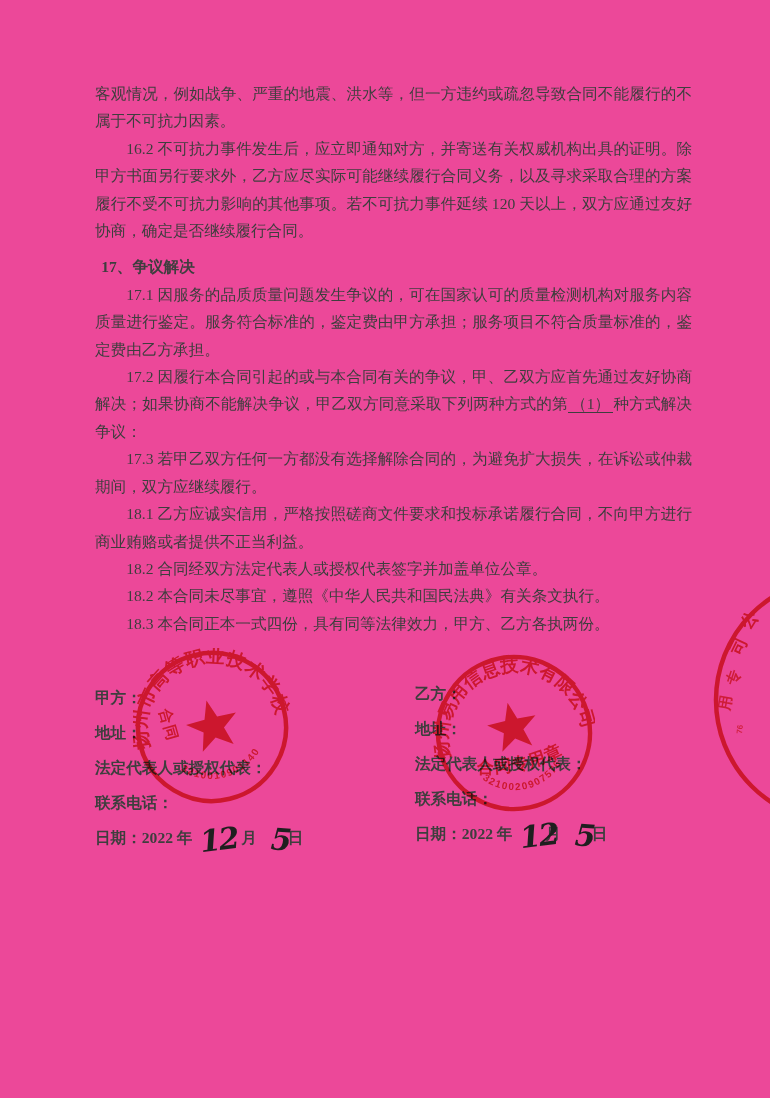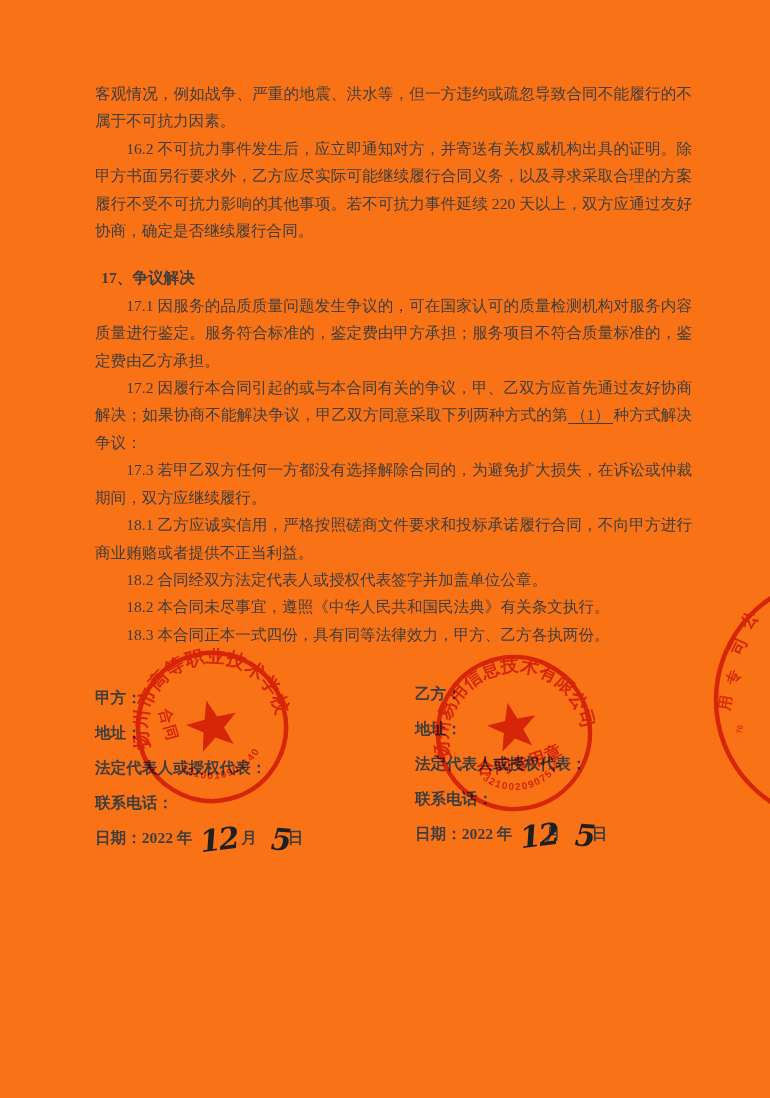--- a/index.html
+++ b/index.html
@@ -1,44 +1,44 @@
 <!DOCTYPE html>
 <html><head>
 <meta charset="utf-8">
 <style>
   html,body{margin:0;padding:0;background:#e8e8e8;}
-  .page{position:relative;width:770px;height:1098px;background:#f97316;overflow:hidden;
+  .page{position:relative;width:770px;height:1098px;background:#ec4899;overflow:hidden;
         font-family:"Liberation Serif",serif;color:#3b3b3b;}
   .content{position:absolute;left:95px;top:80px;width:597px;font-size:15.6px;
            line-height:27.4px;text-align:justify;text-justify:inter-character;
            word-break:break-all;color:#3e3e3e;}
   .content p{margin:0;text-indent:2em;}
   .content p.cont{text-indent:0;}
-  .content .sec{font-weight:bold;text-indent:0.4em;margin-top:20px;}
+  .content .sec{font-weight:bold;text-indent:0.4em;margin-top:9px;}
   .u{border-bottom:1.3px solid #3e3e3e;padding:0 3px;}
   .sig{position:absolute;width:310px;font-size:15.6px;color:#3e3e3e;font-weight:bold;}
   .sig-a{left:95px;top:688px;}
   .sig-b{left:415px;top:684px;}
   .sig .row{height:26px;margin-bottom:9px;white-space:nowrap;overflow:visible;}
   .hw{font-family:"DejaVu Serif",serif;font-style:italic;font-size:30px;color:#1f1f1f;
       display:inline-block;transform:rotate(-7deg);vertical-align:-7px;
       letter-spacing:-2px;margin:0 3px 0 8px;line-height:0;}
   .hw.day{transform:rotate(4deg);margin-left:14px;margin-right:-2px;}
   .sig-b .hw.month{margin-right:-13px;}
   .seal{position:absolute;mix-blend-mode:multiply;opacity:0.92;}
   .seal text{font-family:"Liberation Sans",sans-serif;font-weight:bold;}
 </style>
 </head>
 <body>
 
 <div class="page">
 
   <div class="content">
     <p class="cont">客观情况，例如战争、严重的地震、洪水等，但一方违约或疏忽导致合同不能履行的不属于不可抗力因素。</p>
-    <p>16.2 不可抗力事件发生后，应立即通知对方，并寄送有关权威机构出具的证明。除甲方书面另行要求外，乙方应尽实际可能继续履行合同义务，以及寻求采取合理的方案履行不受不可抗力影响的其他事项。若不可抗力事件延续 220 天以上，双方应通过友好协商，确定是否继续履行合同。</p>
+    <p>16.2 不可抗力事件发生后，应立即通知对方，并寄送有关权威机构出具的证明。除甲方书面另行要求外，乙方应尽实际可能继续履行合同义务，以及寻求采取合理的方案履行不受不可抗力影响的其他事项。若不可抗力事件延续 120 天以上，双方应通过友好协商，确定是否继续履行合同。</p>
     <p class="sec">17、争议解决</p>
     <p>17.1 因服务的品质质量问题发生争议的，可在国家认可的质量检测机构对服务内容质量进行鉴定。服务符合标准的，鉴定费由甲方承担；服务项目不符合质量标准的，鉴定费由乙方承担。</p>
     <p><span>17.2 因履行本合同引起的或与本合同有关的争议，甲、乙双方应首先通过友好协商解决；如果协商不能解决争议，甲乙双方同意采取下列两种方式的第</span><span class="u">（1）</span><span>种方式解决争议：</span></p>
     <p>17.3 若甲乙双方任何一方都没有选择解除合同的，为避免扩大损失，在诉讼或仲裁期间，双方应继续履行。</p>
     <p>18.1 乙方应诚实信用，严格按照磋商文件要求和投标承诺履行合同，不向甲方进行商业贿赂或者提供不正当利益。</p>
     <p>18.2 合同经双方法定代表人或授权代表签字并加盖单位公章。</p>
     <p>18.2 本合同未尽事宜，遵照《中华人民共和国民法典》有关条文执行。</p>
     <p>18.3 本合同正本一式四份，具有同等法律效力，甲方、乙方各执两份。</p>
   </div>
 

